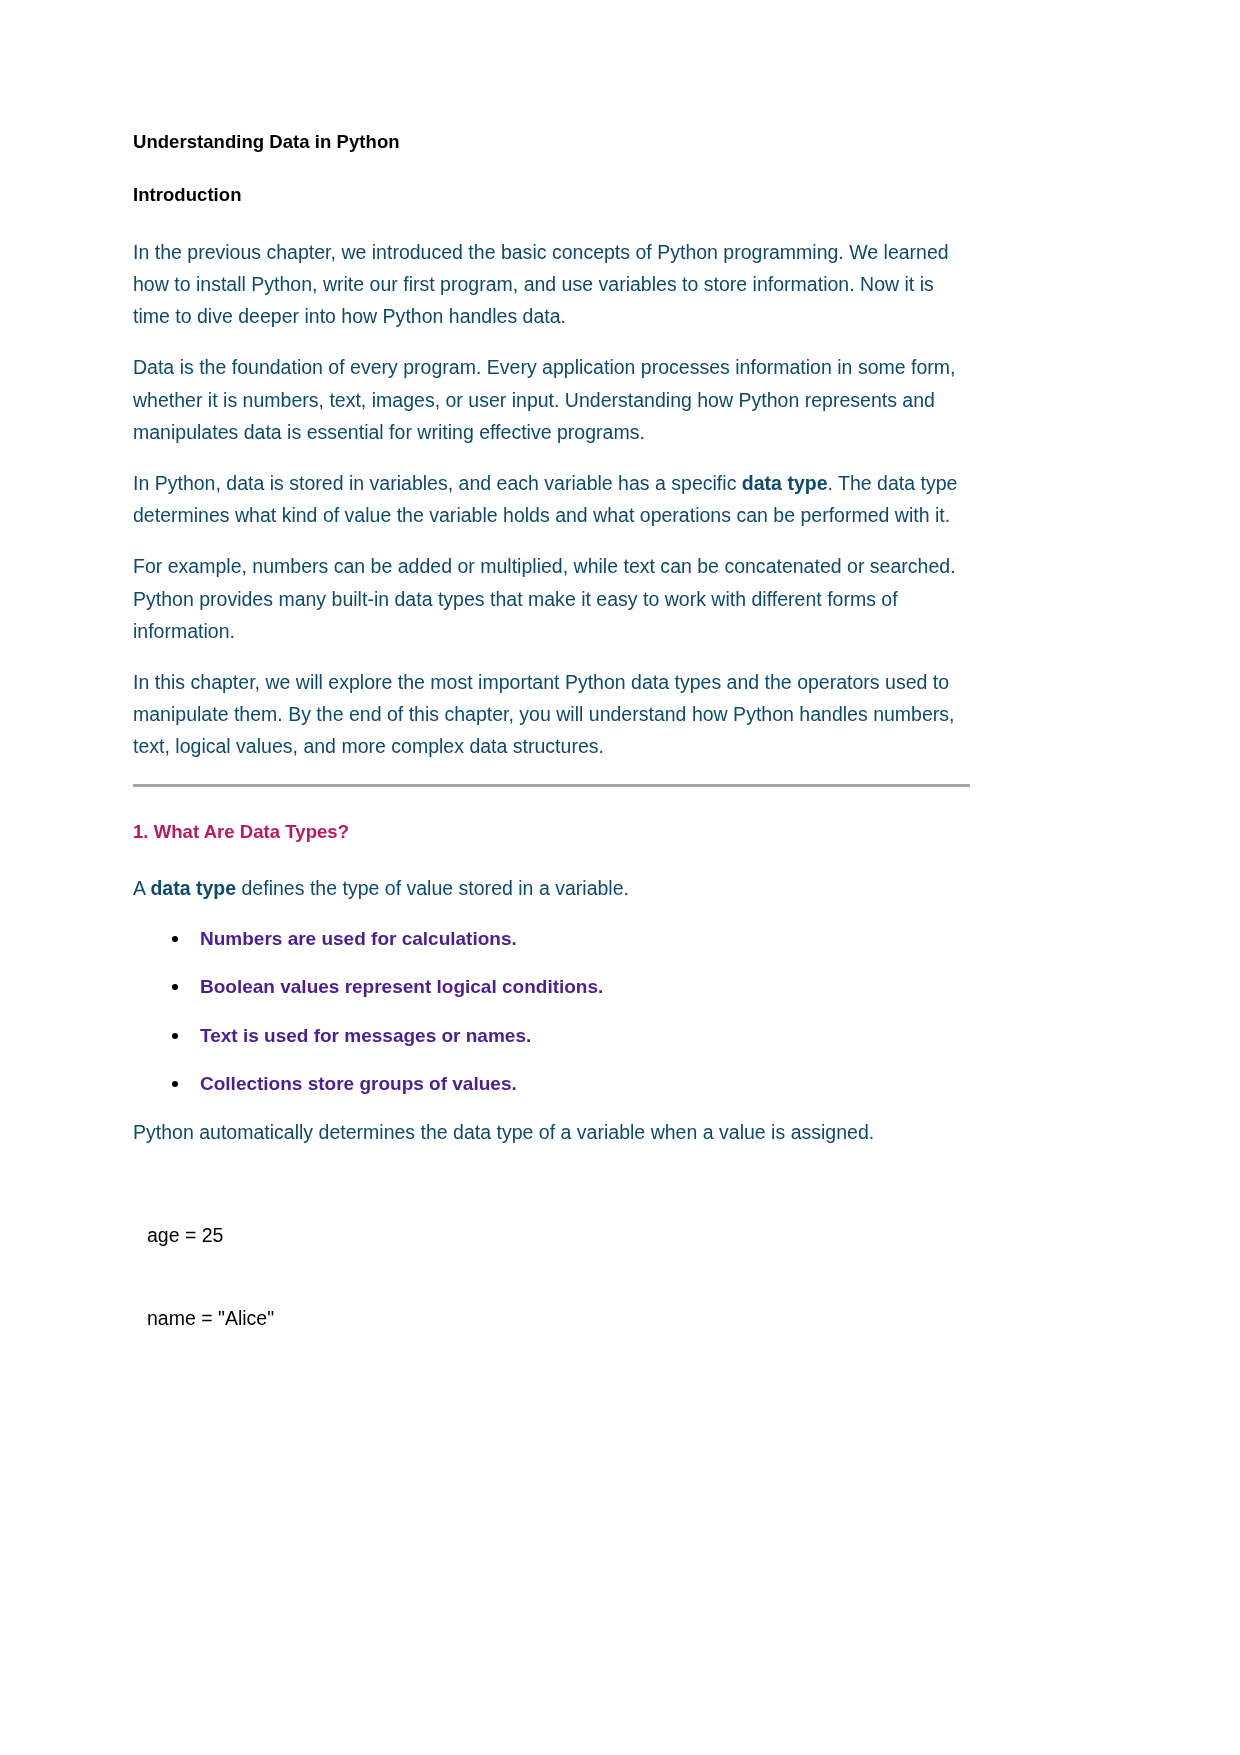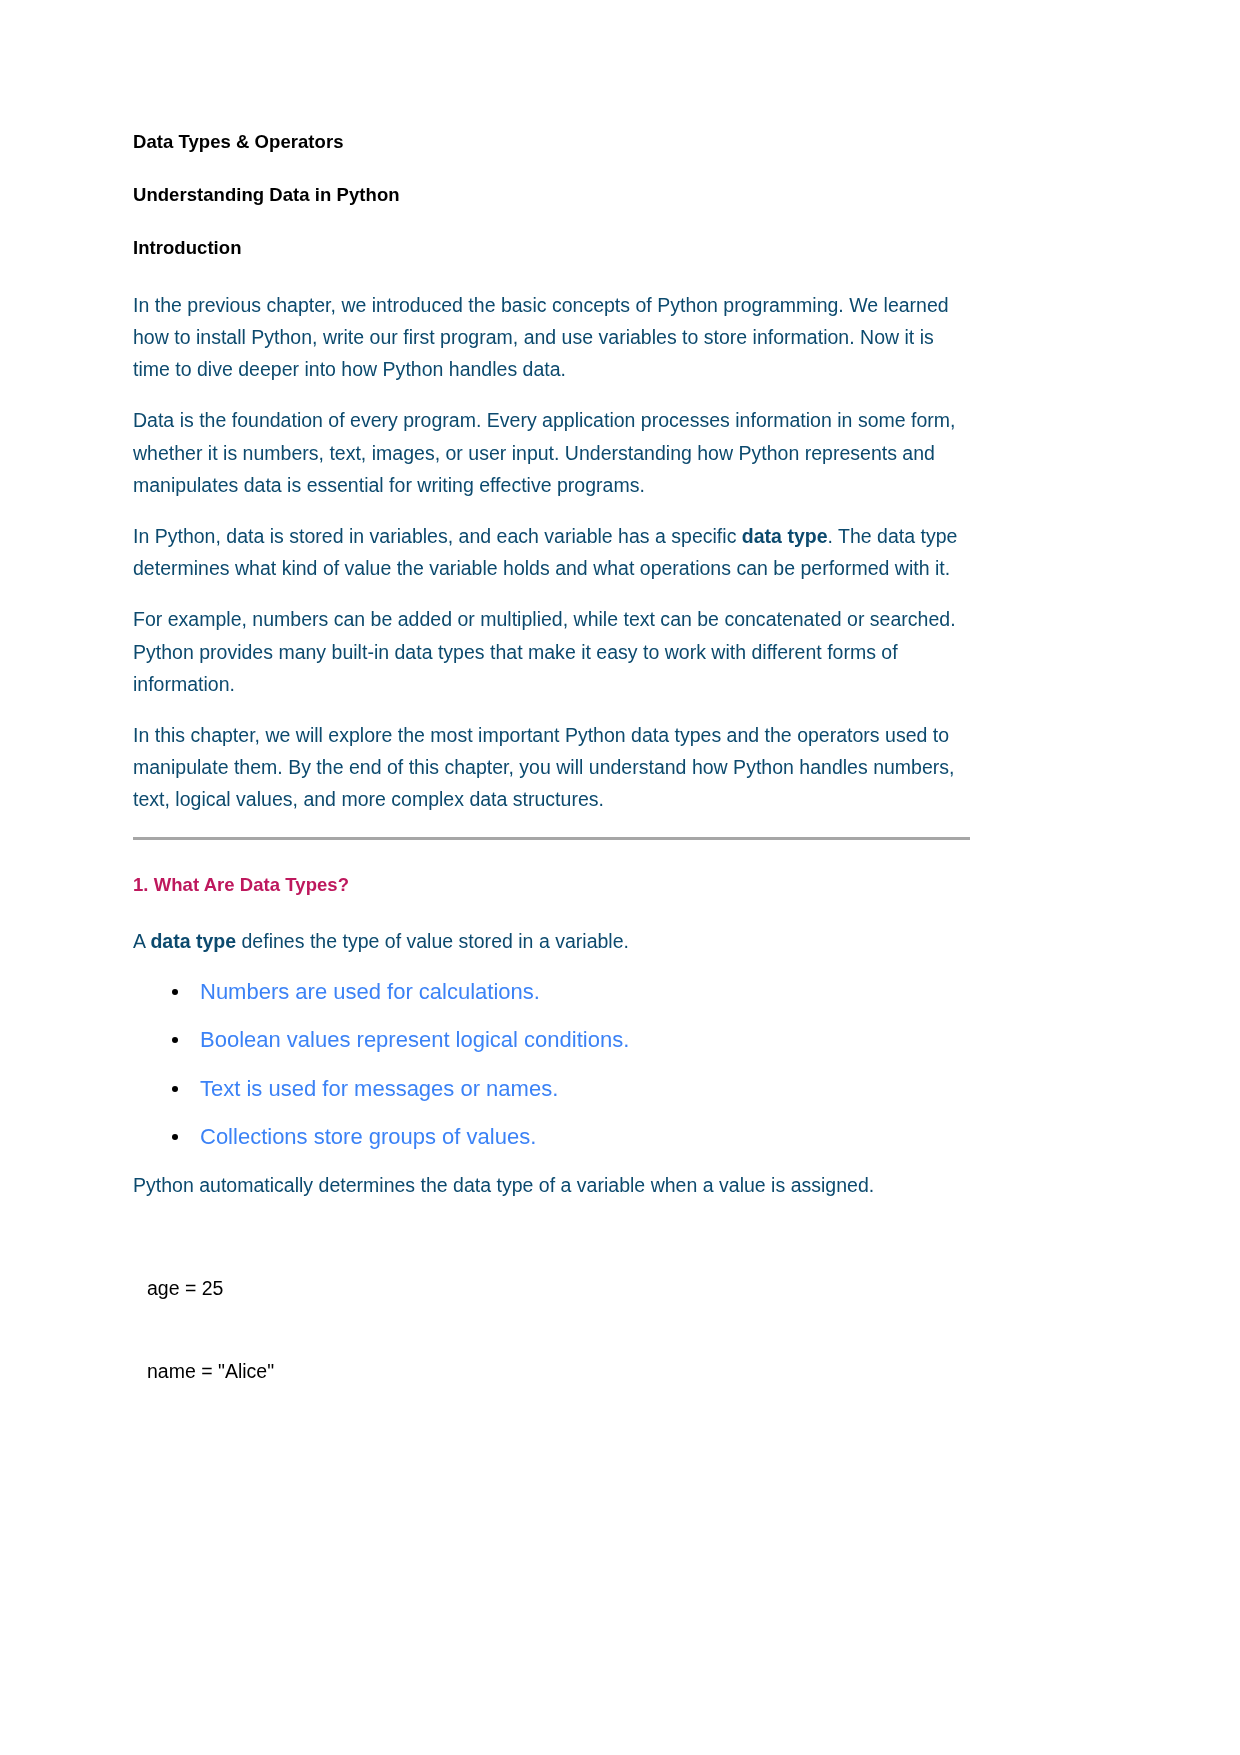--- a/index.html
+++ b/index.html
@@ -67,26 +67,27 @@
     padding: 0;
   }
   
   ul.bullets {
     list-style: none;
     margin: 0 0 8px 0;
     padding: 0;
   }
   ul.bullets li {
     position: relative;
-    font-size: 22px;
+    font-size: 19px;
     line-height: 32.2px;
-    color: #3b82f6;
+    color: #4c1d95;
     padding-left: 67px;
     margin-bottom: 16px;
     min-height: 32px;
+    font-weight: bold;
   }
   ul.bullets li .dot {
     position: absolute;
     left: 39px;
     top: 13px;
     width: 6px;
     height: 6px;
     background: #000;
     border-radius: 50%;
     display: block;
@@ -103,21 +104,20 @@
   .code-line {
     display: block;
   }
 </style>
 </head>
 <body>
 
 <div class="page">
   <div class="content">
 
-    <div class="doc-heading">Data Types &amp; Operators</div>
 
     <div class="doc-heading">Understanding Data in Python</div>
 
     <div class="doc-heading">Introduction</div>
 
     <p class="body">In the previous chapter, we introduced the basic concepts of Python programming. We learned how to install Python, write our first program, and use variables to store information. Now it is time to dive deeper into how Python handles data.</p>
 
     <p class="body">Data is the foundation of every program. Every application processes information in some form, whether it is numbers, text, images, or user input. Understanding how Python represents and manipulates data is essential for writing effective programs.</p>
 
     <p class="body">

